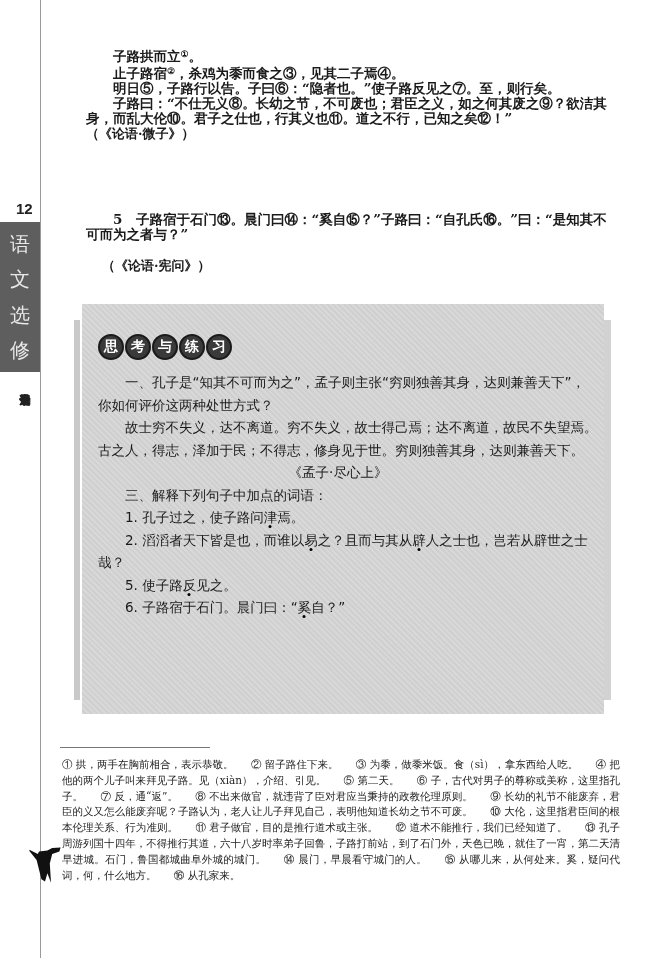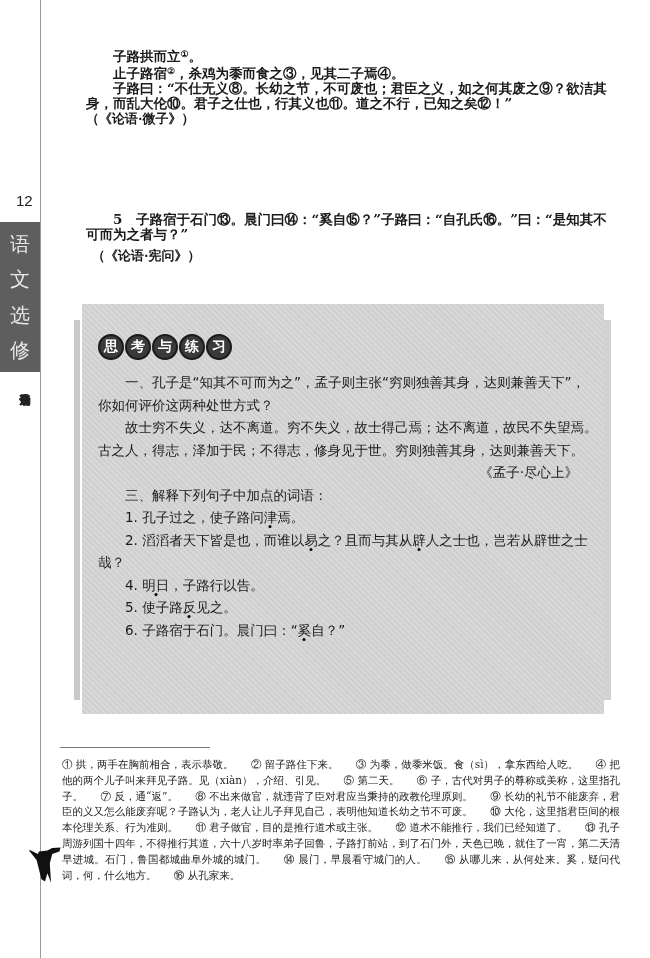--- a/index.html
+++ b/index.html
@@ -1,21 +1,21 @@
 <!DOCTYPE html>
 <html><head>
 <meta charset="utf-8">
 <style>
   html, body { margin: 0; padding: 0; }
   body {
     width: 650px; height: 958px; background: #ffffff; position: relative; overflow: hidden;
     font-family: "DejaVu Serif", "Liberation Serif", serif; color: #1a1a1a;
   }
   .vline { position: absolute; left: 40px; top: 0; width: 1px; height: 958px; background: #9a9a9a; }
-  .page-num { position: absolute; left: 16px; top: 192px; font-family: "Liberation Sans", sans-serif; font-size: 15px; font-weight: normal; color: #222; }
+  .page-num { position: absolute; left: 16px; top: 200px; font-family: "Liberation Sans", sans-serif; font-size: 15px; font-weight: bold; color: #222; }
   .series-bar {
     position: absolute; left: 0; top: 222px; width: 40px; height: 150px; background: #5e5e5e;
     display: flex; flex-direction: column; align-items: center; justify-content: space-around; padding: 4px 0;
     box-sizing: border-box;
   }
   .series-bar span { color: #e8e8e8; font-size: 20px; line-height: 1; font-family: "DejaVu Serif", serif; }
   .unit-title {
     position: absolute; left: 8px; top: 385px; width: 24px;
     font-size: 11px; line-height: 15px; color: #222; writing-mode: vertical-rl; font-weight: bold;
   }
@@ -61,47 +61,47 @@
   <span>修</span>
 </div>
 <div class="unit-title">先秦诸子选读</div>
 <svg class="mascot" viewBox="0 0 70 100">
   <path d="M14 33 L28 40 L30 36 L44 34 L52 30 L66 29 L64 36 L52 40 L48 56 L50 88 L44 72 L40 86 L34 82 L30 66 L26 50 L14 35 Z" fill="#111"></path>
 </svg>
 
 <div class="text main">
   <p class="indent"><span>子路拱而立</span><sup>①</sup><span>。</span></p>
   <p class="indent"><span>止子路宿</span><sup>②</sup><span>，杀鸡为黍而食之③，见其二子焉④。</span></p>
+  <p class="indent">明日⑤，子路行以告。子曰⑥：“隐者也。”使子路反见之⑦。至，则行矣。</p>
   <p class="indent">子路曰：“不仕无义⑧。长幼之节，不可废也；君臣之义，如之何其废之⑨？欲洁其身，而乱大伦⑩。君子之仕也，行其义也⑪。道之不行，已知之矣⑫！”</p>
   <p class="src">（《论语·微子》）</p>
 </div>
 
 <div class="text sec5">
   <p class="indent" style="margin:0">5　子路宿于石门⑬。晨门曰⑭：“奚自⑮？”子路曰：“自孔氏⑯。”曰：“是知其不可而为之者与？”</p>
-  <p class="src" style="margin:6px">（《论语·宪问》）</p>
+  <p class="src" style="margin:16px">（《论语·宪问》）</p>
 </div>
 
 <div class="box-side"></div>
 <div class="box-side-r"></div>
 <div class="box">
   <div class="badge">
     <span>思</span>
     <span>考</span>
     <span>与</span>
     <span>练</span>
     <span>习</span>
   </div>
   <div class="box-body">
     <p class="q-indent">一、孔子是“知其不可而为之”，孟子则主张“穷则独善其身，达则兼善天下”，你如何评价这两种处世方式？</p>
     <p class="q-indent">故士穷不失义，达不离道。穷不失义，故士得己焉；达不离道，故民不失望焉。古之人，得志，泽加于民；不得志，修身见于世。穷则独善其身，达则兼善天下。</p>
-    <p style="text-align:right; padding-right:20px;">《孟子·尽心上》</p>
+    <p style="text-align:center; padding-right:20px;">《孟子·尽心上》</p>
     <p class="q-indent">三、解释下列句子中加点的词语：</p>
     <p class="q-indent"><span>1. 孔子过之，使子路问</span><span class="dot">津</span><span>焉。</span></p>
     <p class="q-indent"><span>2. 滔滔者天下皆是也，而谁以</span><span class="dot">易</span><span>之？且而与其从</span><span class="dot">辟</span><span>人之士也，岂若从辟世之士哉？</span></p>
-    <p class="q-indent"><span>4. </span><span class="dot">明日</span><span>，子路行以告。</span></p>
     <p class="q-indent"><span>5. 使子路</span><span class="dot">反</span><span>见之。</span></p>
     <p class="q-indent"><span>6. 子路宿于石门。晨门曰：“</span><span class="dot">奚</span><span>自？”</span></p>
   </div>
 </div>
 
 <div class="notes-rule"></div>
 <div class="notes">
   <span class="n">① 拱，两手在胸前相合，表示恭敬。</span>
   <span class="n">② 留子路住下来。</span>
   <span class="n">③ 为黍，做黍米饭。食（sì），拿东西给人吃。</span>

